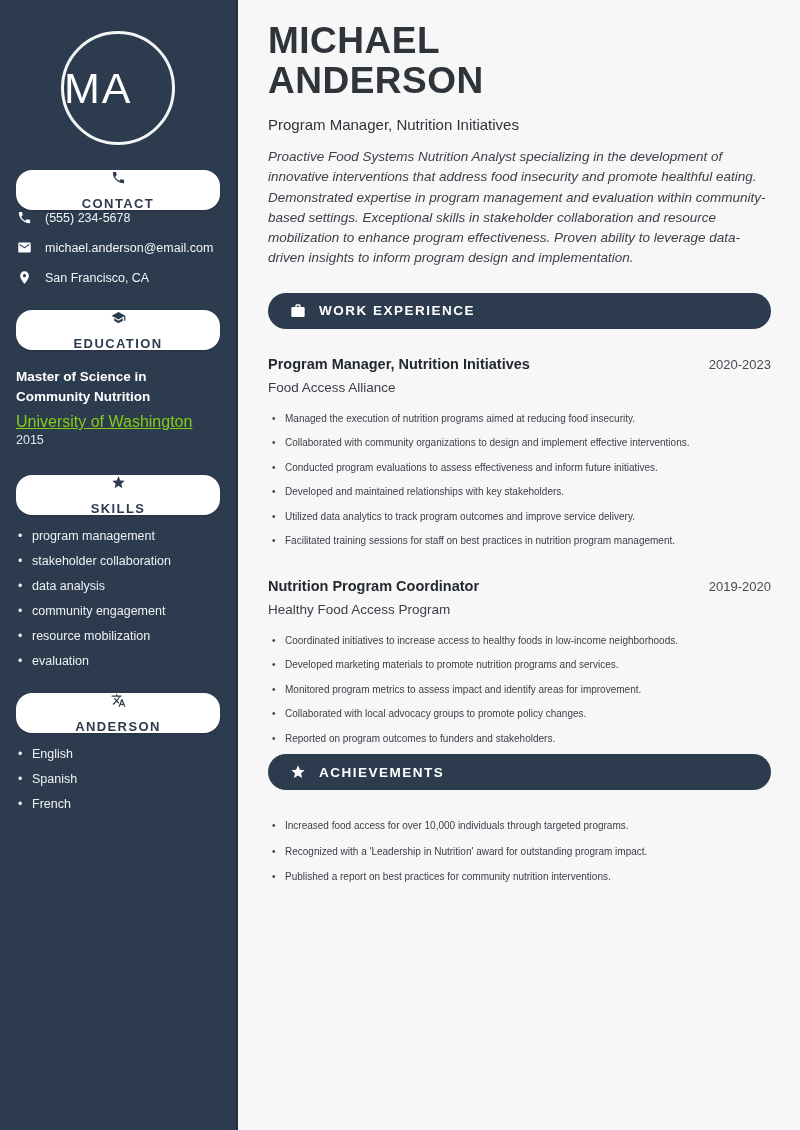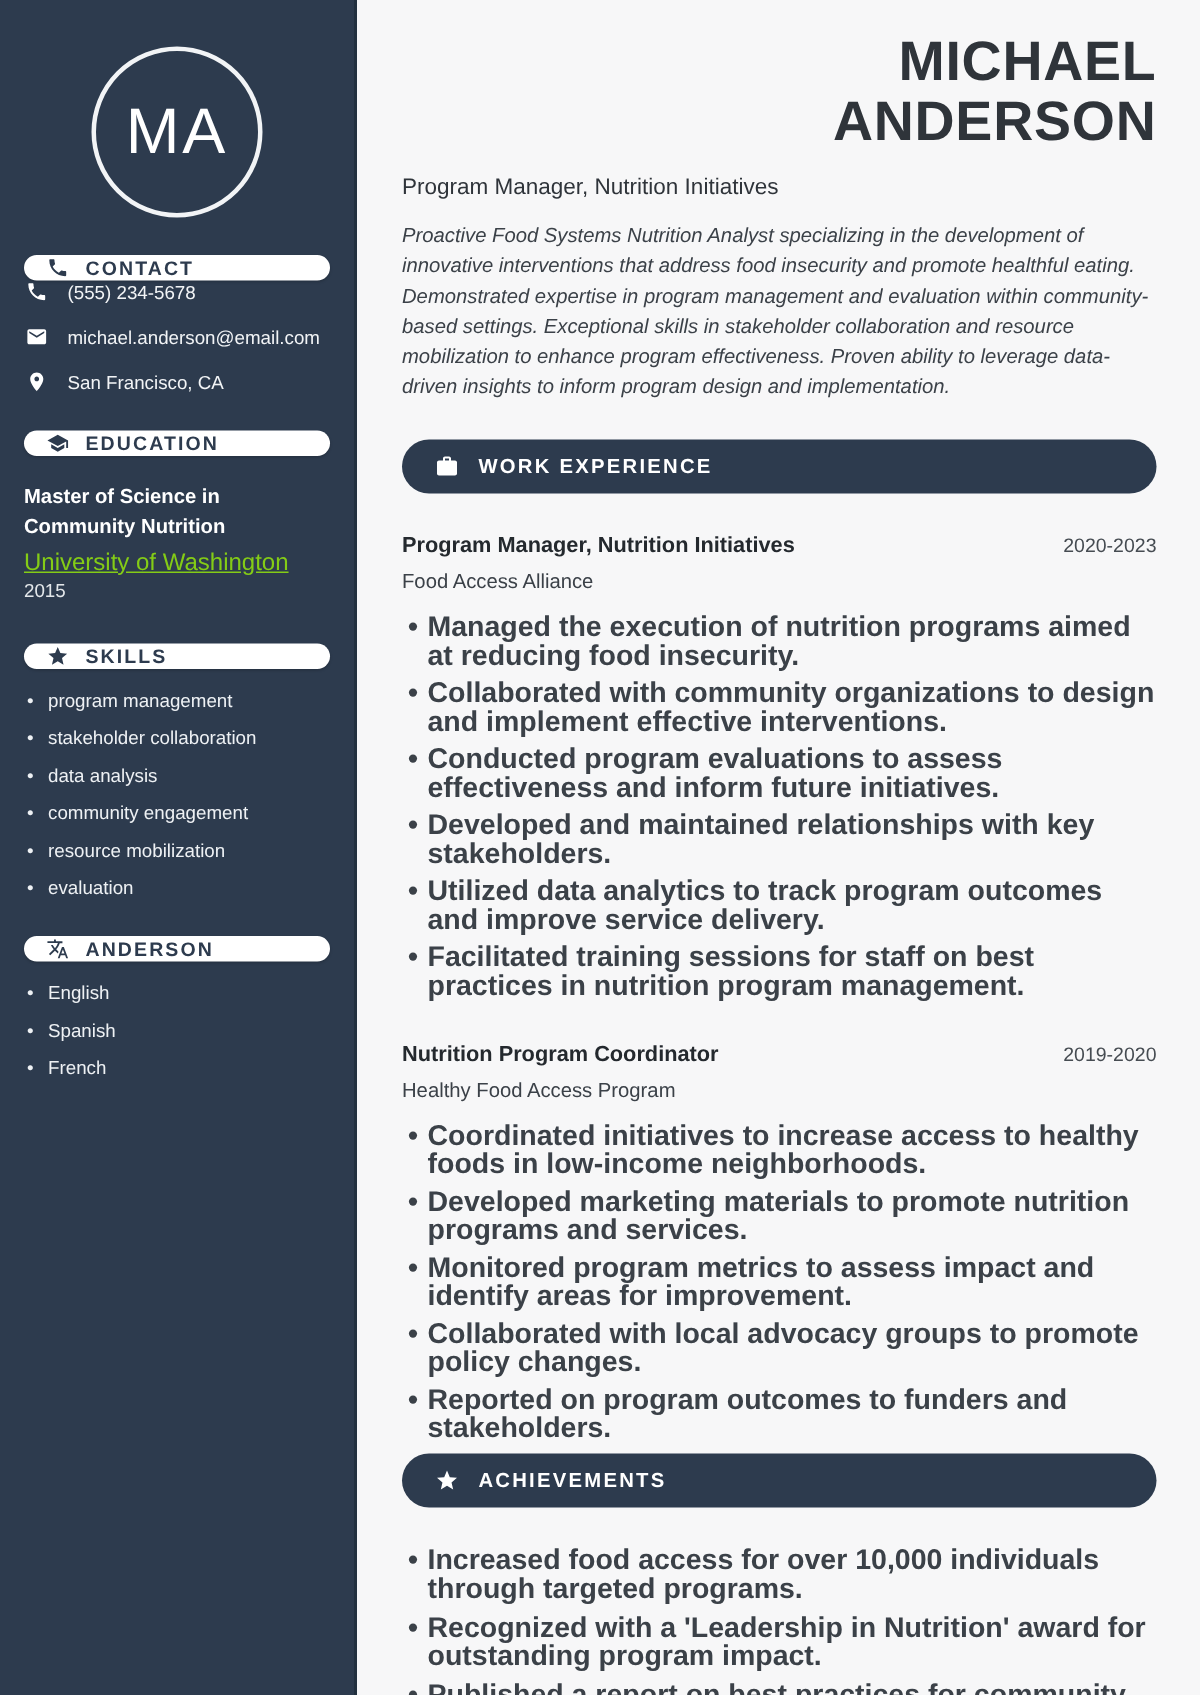--- a/index.html
+++ b/index.html
@@ -19,58 +19,59 @@
 
   
   .sidebar{
     width:238px;min-width:238px;height:100%;
     background:var(--sidebar-bg);
     border-right:2px solid var(--sidebar-edge);
     color:var(--sidebar-text);
   }
   .avatar{
     width:114px;height:114px;border:3px solid #f2f4f6;border-radius:50%;
-    margin:31px auto 0 auto;display:flex;align-items:center;justify-content:center;
+    margin:31px auto 0 auto;display:flex;align-items:center;justify-content:flex-start;
     color:#fff;font-size:43px;font-weight:400;letter-spacing:2px;
   }
   .side-pill{
-    margin:25px 16px 0 16px;height:17px;background:#fff;border-radius:16px;
+    margin:25px 16px 0 16px;height:40px;background:#fff;border-radius:16px;
     display:flex;align-items:center;gap:11px;padding:0 15px;
     color:var(--accent-dark);font-size:13px;font-weight:bold;letter-spacing:1.4px;
     box-shadow:0 1px 2px rgba(0,0,0,0.18);
+    flex-direction:column;
   }
   .side-pill svg{width:15px;height:15px;flex:none;}
   .contact-list{}
   .contact-row{display:flex;align-items:center;gap:13px;padding:0 0 0 17px;margin-bottom:15px;font-size:12.5px;}
   .contact-row svg{width:15px;height:15px;flex:none;fill:#fff;}
   .edu-block{padding:17px 16px 0 16px;}
   .edu-degree{font-size:13.5px;font-weight:bold;line-height:20px;color:#fff;}
   .edu-school{margin-top:5px;font-size:16px;line-height:19px;color:#84cc16;text-decoration:underline;}
   .edu-year{font-size:12.5px;line-height:19px;color:#e3e7ea;}
   .side-list{list-style:none;margin:15px 0 0 0;padding:0 21px 0 18px;}
   .side-list li{position:relative;padding-left:14px;margin-bottom:12px;font-size:12.5px;line-height:13px;color:#eef1f4;}
   .side-list li::before{content:"\2022";position:absolute;left:0;top:0;color:#eef1f4;}
 
   
   .main{flex:1;padding:21px 29px 0 30px;background:var(--main-bg);}
-  .name{font-size:37px;line-height:40px;font-weight:bold;color:var(--heading-text);letter-spacing:0.5px;text-align:right;}
+  .name{font-size:37px;line-height:40px;font-weight:bold;color:var(--heading-text);letter-spacing:0.5px;}
   .job-title{margin-top:15px;font-size:15px;color:var(--heading-text);}
   .summary{margin-top:14px;font-size:13.5px;line-height:20.3px;color:var(--body-text);max-width:503px;font-style:italic;}
   .section-pill{
     margin-top:24px;height:36px;border-radius:18px;background:var(--accent-dark);
     display:flex;align-items:center;gap:13px;padding:0 22px;
     color:#fff;font-size:13.5px;font-weight:bold;letter-spacing:1.5px;
   }
   .section-pill svg{width:16px;height:16px;flex:none;fill:#fff;}
   .job-header{display:flex;justify-content:space-between;align-items:baseline;margin-top:27px;}
   .job-name{font-size:14.5px;font-weight:bold;color:#24292e;}
   .job-dates{font-size:13px;color:var(--muted-text);}
   .job-company{margin-top:8px;font-size:13.5px;color:var(--body-text);}
   .bullet-list{list-style:none;margin:14px 0 0 0;padding:0;}
-  .bullet-list li{position:relative;padding-left:17px;margin-bottom:5px;font-size:19px;line-height:19.5px;color:var(--body-text);max-width:503px;font-weight:bold;}
+  .bullet-list li{position:relative;padding-left:17px;margin-bottom:5px;font-size:10px;line-height:19.5px;color:var(--body-text);max-width:503px;}
   .bullet-list li::before{content:"\2022";position:absolute;left:4px;top:0;color:var(--body-text);}
   .achieve-list{margin-top:26px;}
   .achieve-list li{margin-bottom:6px;}
   .tight-pill{margin-top:6px;}
 </style>
 </head>
 <body>
 
 <div class="page">
 

